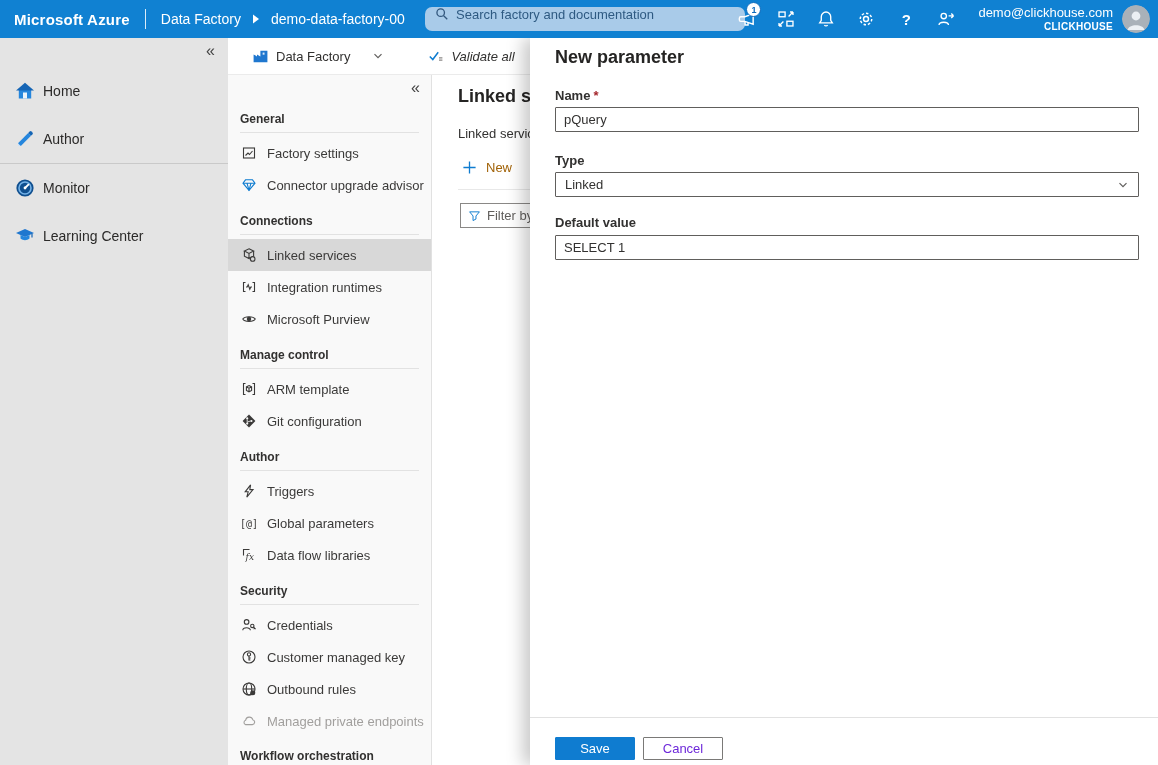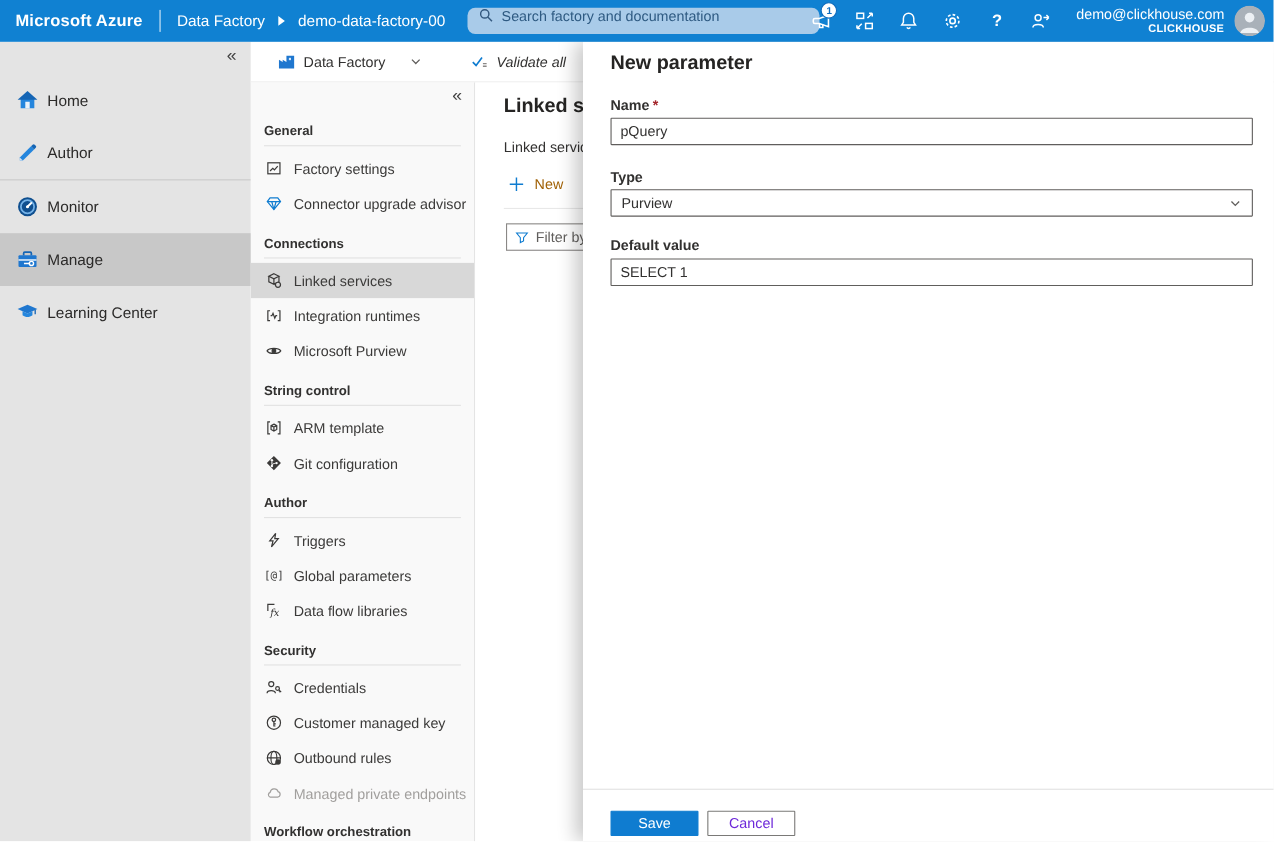--- a/index.html
+++ b/index.html
@@ -187,30 +187,20 @@
         <div class="sb-divider"></div>
         <div class="sb-item">
           <svg width="20" height="20" viewBox="0 0 20 20">
               <circle cx="10" cy="10" r="8.6" fill="#0f4f8f"></circle>
               <circle cx="10" cy="10" r="6" fill="none" stroke="#74b2e8" stroke-width="1.6"></circle>
               <path d="M10 10 L13.4 6.6" stroke="#fff" stroke-width="1.8" stroke-linecap="round"></path>
               <circle cx="10" cy="10" r="1.4" fill="#fff"></circle>
             </svg>
           <span class="sb-label">Monitor</span>
         </div>
-        <div class="sb-item selected">
-          <svg width="20" height="20" viewBox="0 0 20 20">
-              <path d="M6.5 6.2 V4.2 a1 1 0 0 1 1 -1 h5 a1 1 0 0 1 1 1 V6.2" fill="none" stroke="#1565b5" stroke-width="1.6"></path>
-              <rect x="1.8" y="6" width="16.4" height="10.8" rx="1" fill="#1f77cf"></rect>
-              <rect x="1.8" y="9.6" width="16.4" height="1.5" fill="#d7e8f8"></rect>
-              <circle cx="13.6" cy="13.5" r="1.9" fill="none" stroke="#fff" stroke-width="1.3"></circle>
-              <path d="M11.8 13.5 h-5" stroke="#fff" stroke-width="1.3"></path>
-            </svg>
-          <span class="sb-label">Manage</span>
-        </div>
         <div class="sb-item">
           <svg width="20" height="20" viewBox="0 0 20 20">
               <path d="M10 3 L19 7 10 11 1 7 Z" fill="#1f77cf"></path>
               <path d="M5.5 9 v3.6 c2.8 2.2 6.2 2.2 9 0 V9 L10 11 Z" fill="#2586dd"></path>
               <path d="M17 7.6 v4" stroke="#1565b5" stroke-width="1.2"></path>
             </svg>
           <span class="sb-label">Learning Center</span>
         </div>
       </div>
     </nav>
@@ -299,21 +289,21 @@
                   <svg width="16" height="16" viewBox="0 0 16 16" fill="none" stroke="#3b3a39" stroke-width="1.1">
                     <path d="M1.8 8 C3.6 4.9 12.4 4.9 14.2 8 C12.4 11.1 3.6 11.1 1.8 8 Z"></path>
                     <circle cx="8" cy="8" r="1.7" fill="#3b3a39"></circle>
                   </svg>
                 </span>
               <span>Microsoft Purview</span>
             </div>
           </div>
 
           <div class="np-section">
-            <div class="np-header">String control</div>
+            <div class="np-header">Manage control</div>
             <div class="np-divider"></div>
             <div class="np-item">
               <span class="ic">
                   <svg width="16" height="16" viewBox="0 0 16 16" fill="none" stroke="#3b3a39" stroke-width="1.1">
                     <path d="M4.5 2.5 H2.5 V13.5 H4.5 M11.5 2.5 h2 V13.5 h-2"></path>
                     <path d="M8 4.6 l2.6 1.3 V9.4 L8 10.8 5.4 9.4 V5.9 Z M8 7.2 V10.8 M5.4 5.9 8 7.2 l2.6 -1.3"></path>
                   </svg>
                 </span>
               <span>ARM template</span>
             </div>
@@ -432,21 +422,21 @@
       <aside class="flyout">
         <h2 class="fl-title">New parameter</h2>
 
         <div class="fl-label lab-name">
           <span>Name</span><span class="req">*</span>
         </div>
         <input class="fl-input inp-name" type="text" value="pQuery" style="">
 
         <div class="fl-label lab-type">Type</div>
         <div class="selectbox sel-type">
-          <span>Purview</span>
+          <span>Linked</span>
           <svg width="12" height="12" viewBox="0 0 12 12" fill="none" stroke="#605e5c" stroke-width="1.2">
               <path d="M2.5 4.2 L6 7.7 9.5 4.2"></path>
             </svg>
         </div>
 
         <div class="fl-label lab-def">Default value</div>
         <input class="fl-input inp-def" type="text" value="SELECT 1" style="">
 
         <footer class="fl-footer">
           <button class="btn btn-save">Save</button>

